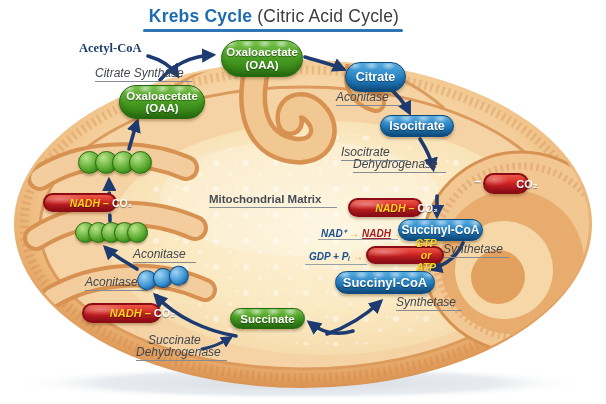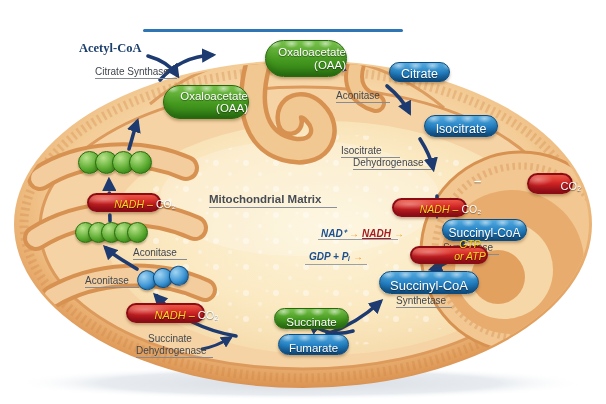--- a/index.html
+++ b/index.html
@@ -5,40 +5,40 @@
   html,body{margin:0;padding:0;background:#fff;}
   .stage{position:relative;width:606px;height:404px;background:#fff;overflow:hidden;
          font-family:"Liberation Sans",sans-serif;}
   .stage svg{position:absolute;left:0;top:0;}
   
   .title{position:absolute;left:118px;top:6px;width:312px;text-align:center;
          font-size:17.5px;color:#3c3c3c;letter-spacing:.2px;}
   .title .main{color:#1e6cb0;font-weight:bold;}
   .title-rule{position:absolute;left:143px;top:29px;width:260px;height:2.5px;background:#2e75b5;border-radius:2px;}
   
-  .pill{position:absolute;box-sizing:border-box;display:flex;align-items:flex-end;justify-content:center;
-        gap:3px;font-weight:normal;color:#fff;text-align:center;border-radius:999px;
-        text-shadow:0 1px 1px rgba(0,0,0,.45);box-shadow:0 2px 3px rgba(90,50,10,.35), inset 0 -4px 6px rgba(0,0,0,.18);margin-left:44px;}
+  .pill{position:absolute;box-sizing:border-box;display:flex;align-items:center;justify-content:center;
+        gap:3px;font-weight:bold;color:#fff;text-align:center;border-radius:999px;
+        text-shadow:0 1px 1px rgba(0,0,0,.45);box-shadow:0 2px 3px rgba(90,50,10,.35), inset 0 -4px 6px rgba(0,0,0,.18);}
   .two-line{flex-direction:column;gap:0;line-height:1.05;}
   .two-line span{display:block;}
   .green-pill{border:1.5px solid #256b0e;
     background-image:radial-gradient(ellipse 60% 50% at 50% 20%, rgba(255,255,255,.55), rgba(255,255,255,0) 70%),
                      linear-gradient(180deg,#79c24d,#45991f 55%,#2c7a12);
     background-size:17px 13px,100% 100%;background-repeat:repeat-x,no-repeat;}
   .blue-pill{border:1.5px solid #0d4c82;
     background-image:radial-gradient(ellipse 60% 50% at 50% 20%, rgba(255,255,255,.5), rgba(255,255,255,0) 70%),
                      linear-gradient(180deg,#57abde,#2381c4 55%,#11568f);
     background-size:17px 13px,100% 100%;background-repeat:repeat-x,no-repeat;}
   .red-pill{border:2px solid #8c0c15;
     background-image:radial-gradient(ellipse 55% 55% at 22% 28%, rgba(255,255,255,.35), rgba(255,255,255,0) 65%),
                      linear-gradient(180deg,#ef5746,#d02424 50%,#a50f1b);padding-left:42px;}
   .yel{color:#ffd71e;font-style:italic;}
   .ital{font-style:italic;}
   
-  .enz{position:absolute;font-size:10px;color:#40464e;white-space:nowrap;}
+  .enz{position:absolute;font-style:italic;font-size:12px;color:#40464e;white-space:nowrap;}
   .uline{border-bottom:1px solid #868b92;padding-bottom:1px;}
   .big-label{position:absolute;font-weight:bold;font-size:12.5px;color:#1c3f6e;white-space:nowrap;}
   .matrix-label{position:absolute;font-weight:bold;font-size:11.5px;color:#474c54;
                 border-bottom:1.5px solid #8a9099;padding:0 16px 2px 0;white-space:nowrap;}
   .flow-line{position:absolute;display:flex;gap:3px;align-items:baseline;
              font-size:10px;font-weight:bold;font-style:italic;white-space:nowrap;}
   .nadp{color:#1c4f8f;} .oarr{color:#f7941d;} .oarr2{color:#f2a51c;}
   .nadh-red{color:#a31c22;text-decoration:underline;}
   .gray-rule{position:absolute;height:1px;background:#9aa0a6;}
   .akg-dash{position:absolute;color:#fff;font-weight:bold;font-size:13px;text-shadow:0 1px 1px rgba(0,0,0,.4);}
@@ -134,35 +134,36 @@
       <path d="M327 334 C347 327 366 315 380 302" marker-end="url(#ah)"></path>
       <path d="M202 349 C213 347 222 343 230 338" marker-end="url(#ah)" stroke-width="3"></path>
       <path d="M236 336 C206 331 176 317 156 296" marker-end="url(#ah)"></path>
       <path d="M137 269 C126 262 114 256 106 248" marker-end="url(#ah)"></path>
       <path d="M110 221 L109 181" stroke-dasharray="6 5" marker-end="url(#ah)"></path>
       <path d="M129 149 C132 139 134 131 137 122" marker-end="url(#ah)"></path>
       <path d="M150 307 C161 311 163 302 157 295" stroke-width="2.5"></path>
     </g>
   </svg>
 
+  <div class="title"><span class="main">Krebs Cycle</span> <span>(Citric Acid Cycle)</span></div>
   <div class="title-rule"></div>
 
   <div class="big-label" style="left:79px;top:41px;font-family:Liberation Serif, serif;">Acetyl-CoA</div>
   <div class="enz uline" style="left:95px;top:66px;padding-right:8px;">Citrate Synthase</div>
 
   <div class="pill green-pill two-line" style="left:221px;top:40px;width:82px;height:37px;font-size:11.5px;">
     <span>Oxaloacetate</span>
     <span>(OAA)</span>
   </div>
   <div class="pill green-pill two-line" style="left:119px;top:85px;width:86px;height:34px;font-size:11.5px;">
     <span>Oxaloacetate</span>
     <span>(OAA)</span>
   </div>
 
-  <div class="pill blue-pill" style="left:345px;top:62px;width:61px;height:20px;font-size:12.5px;">Citrate</div>
+  <div class="pill blue-pill" style="left:345px;top:62px;width:61px;height:30px;font-size:12.5px;">Citrate</div>
   <div class="enz uline" style="left:336px;top:90px;padding-right:10px;">Aconitase</div>
   <div class="pill blue-pill" style="left:380px;top:115px;width:74px;height:22px;font-size:12.5px;">Isocitrate</div>
   <div class="enz uline" style="left:341px;top:145px;padding-right:18px;">Isocitrate</div>
   <div class="enz uline" style="left:353px;top:157px;padding-right:8px;">Dehydrogenase</div>
 
   <span class="akg-dash" style="left:474px;top:173px;">–</span>
   <div class="pill red-pill" style="left:483px;top:173px;width:36px;height:21px;font-size:11px;">CO₂</div>
 
   <div class="pill red-pill" style="left:348px;top:198px;width:75px;height:19px;font-size:10.5px;">
     <span class="yel">NADH</span>
@@ -186,21 +187,20 @@
     <span class="oarr">→</span>
   </div>
   <div class="gray-rule" style="left:305px;top:264px;width:62px;"></div>
   <div class="pill red-pill yel ital" style="left:366px;top:246px;width:78px;height:18px;font-size:10.5px;">GTP or ATP</div>
 
   <div class="pill blue-pill" style="left:335px;top:271px;width:100px;height:23px;font-size:13px;">Succinyl-CoA</div>
   <div class="enz uline" style="left:396px;top:295px;padding-right:6px;">Synthetase</div>
 
 
   <div class="pill green-pill" style="left:230px;top:308px;width:75px;height:21px;font-size:11.5px;">Succinate</div>
-  <div class="pill blue-pill" style="left:234px;top:334px;width:71px;height:21px;font-size:11.5px;">Fumarate</div>
   <div class="enz" style="left:148px;top:333px;">Succinate</div>
   <div class="enz uline" style="left:136px;top:345px;padding-right:6px;">Dehydrogenase</div>
 
   <div class="chain" style="left:78px;top:151px;">
     <span class="bead g"></span>
       <span class="bead g"></span>
       <span class="bead g"></span>
       <span class="bead g"></span>
   </div>
   <div class="pill red-pill" style="left:43px;top:193px;width:74px;height:19px;font-size:10.5px;">

